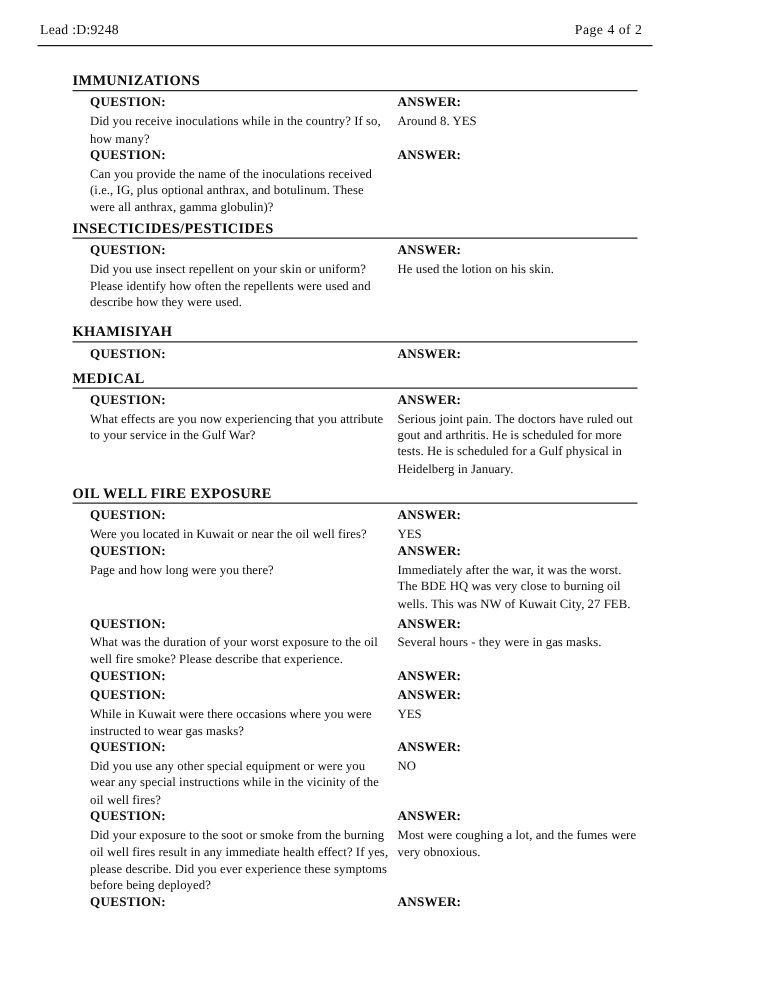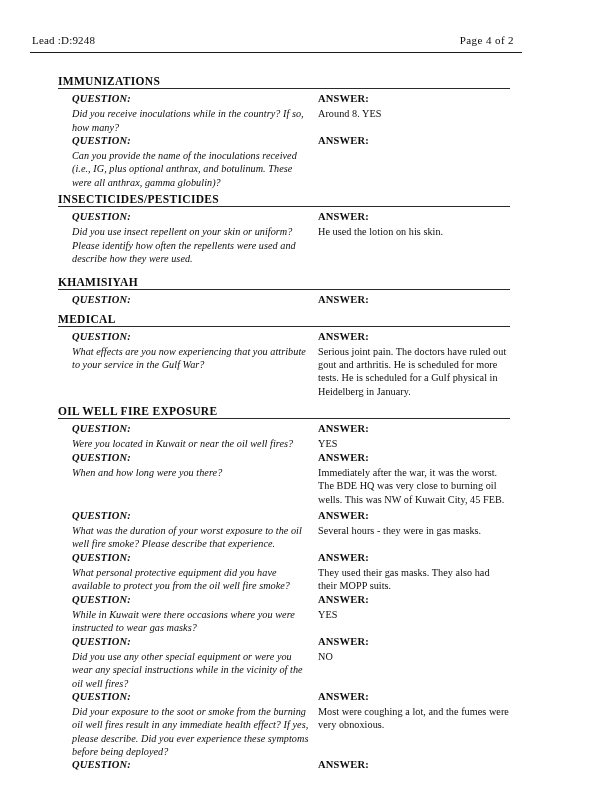--- a/index.html
+++ b/index.html
@@ -13,21 +13,21 @@
     font-family: "Liberation Serif", serif;
     color: #0c0c0c;
     position: relative;
     overflow: hidden;
   }
   .page {
     position: relative;
     width: 552px;
     height: 792px;
     box-sizing: border-box;
-    padding: 34px 30px 0 30px;
+    padding: 18px 30px 0 30px;
   }
   .hdr {
     display: flex;
     justify-content: space-between;
     font-size: 11px;
     font-family: "Liberation Serif", serif;
     padding: 0 8px 0 2px;
   }
   .hdr-left { letter-spacing: 0.2px; }
   .hdr-right { letter-spacing: 0.4px; }
@@ -55,21 +55,20 @@
   }
   .qa {
     display: flex;
     width: 100%;
     margin-bottom: 0px;
   }
   .col-q {
     width: 246px;
     padding-right: 6px;
     box-sizing: border-box;
-    font-style: italic;
   }
   .col-a {
     flex: 1;
     box-sizing: border-box;
   }
   .lbl {
     font-weight: bold;
     font-size: 10.5px;
     letter-spacing: 0.2px;
     line-height: 1.35;
@@ -224,24 +223,24 @@
         <div class="qa qblock">
           <div class="col-q">
               <div class="lbl">QUESTION:</div>
             </div>
           <div class="col-a">
               <div class="lbl">ANSWER:</div>
             </div>
         </div>
         <div class="qa">
           <div class="col-q">
-              <div class="txt">When and how long were you there?</div>
-            </div>
-          <div class="col-a">
-              <div class="txt">Immediately after the war, it was the worst.  The BDE HQ was very close to burning oil wells.  This was NW of Kuwait City, 45 FEB.</div>
+              <div class="txt">Page and how long were you there?</div>
+            </div>
+          <div class="col-a">
+              <div class="txt">Immediately after the war, it was the worst.  The BDE HQ was very close to burning oil wells.  This was NW of Kuwait City, 27 FEB.</div>
             </div>
         </div>
 
         <div class="spacer-sm"></div>
 
         <div class="qa qblock">
           <div class="col-q">
               <div class="lbl">QUESTION:</div>
             </div>
           <div class="col-a">
@@ -256,28 +255,20 @@
               <div class="txt">Several hours - they were in gas masks.</div>
             </div>
         </div>
 
         <div class="qa qblock">
           <div class="col-q">
               <div class="lbl">QUESTION:</div>
             </div>
           <div class="col-a">
               <div class="lbl">ANSWER:</div>
-            </div>
-        </div>
-        <div class="qa">
-          <div class="col-q">
-              <div class="txt">What personal protective equipment did you have available to protect you from the oil well fire smoke?</div>
-            </div>
-          <div class="col-a">
-              <div class="txt">They used their gas masks.  They also had their MOPP suits.</div>
             </div>
         </div>
 
         <div class="qa qblock">
           <div class="col-q">
               <div class="lbl">QUESTION:</div>
             </div>
           <div class="col-a">
               <div class="lbl">ANSWER:</div>
             </div>

